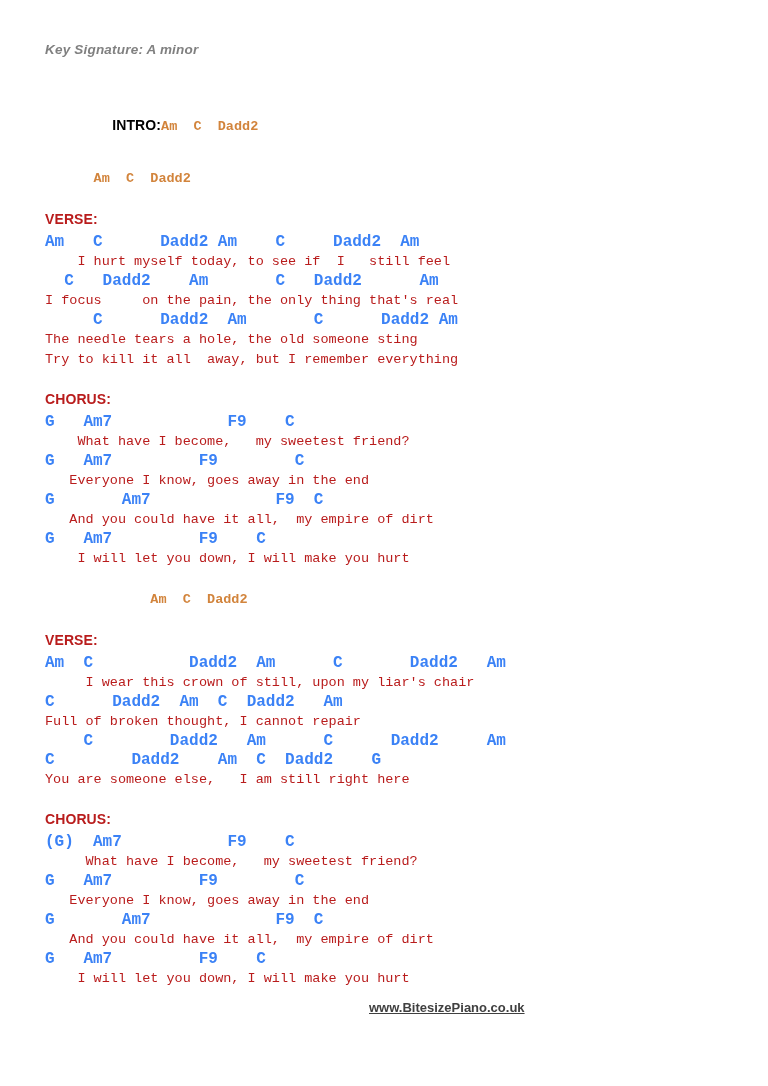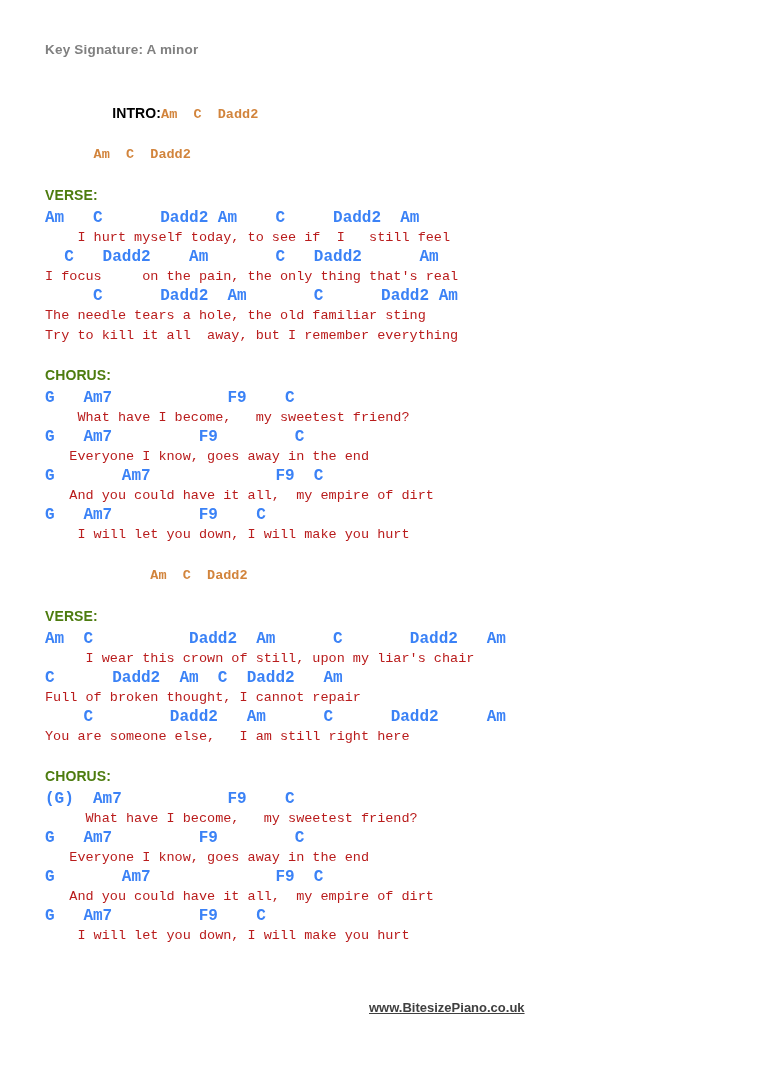--- a/index.html
+++ b/index.html
@@ -27,44 +27,45 @@
     position: absolute;
     left: 45px;
     top: 42px;
     right: 40px;
   }
 
   
   .key-sig {
     font-size: 13.5px;
     font-weight: bold;
+    font-style: italic;
     color: #808080;
     letter-spacing: 0.2px;
     margin: 0 0 26px 0;
     white-space: pre;
   }
 
   
   .section {
     margin: 0 0 22px 0;
   }
   .section-header {
     font-size: 14px;
     font-weight: bold;
-    color: #4d7c0f;
+    color: #b91c1c;
     margin: 0 0 6px 0;
     white-space: pre;
     letter-spacing: 0.1px;
   }
 
   
   .inline-head-row {
     font-size: 14px;
     white-space: pre;
-    line-height: 20px;
+    line-height: 28px;
     margin: 0;
     font-family: "Liberation Mono", monospace;
   }
   .inline-head-row .label {
     font-family: "Liberation Sans", sans-serif;
     font-weight: bold;
     color: #000000;
     letter-spacing: 0.1px;
   }
   .inline-head-row .chords {
@@ -135,21 +136,21 @@
     <div class="section">
       <div class="section-header">VERSE:</div>
 
       <div class="chord-line">Am   C      Dadd2 Am    C     Dadd2  Am</div>
       <div class="lyric-line">    I hurt myself today, to see if  I   still feel</div>
 
       <div class="chord-line">  C   Dadd2    Am       C   Dadd2      Am</div>
       <div class="lyric-line">I focus     on the pain, the only thing that's real</div>
 
       <div class="chord-line">     C      Dadd2  Am       C      Dadd2 Am</div>
-      <div class="lyric-line">The needle tears a hole, the old familiar sting</div>
+      <div class="lyric-line">The needle tears a hole, the old someone sting</div>
 
       <div class="lyric-line">Try to kill it all  away, but I remember everything</div>
     </div>
 
     <div class="section">
       <div class="section-header">CHORUS:</div>
 
       <div class="chord-line">G   Am7            F9    C</div>
       <div class="lyric-line">    What have I become,   my sweetest friend?</div>
 
@@ -171,20 +172,21 @@
       <div class="section-header">VERSE:</div>
 
       <div class="chord-line">Am  C          Dadd2  Am      C       Dadd2   Am</div>
       <div class="lyric-line">     I wear this crown of still, upon my liar's chair</div>
 
       <div class="chord-line">C      Dadd2  Am  C  Dadd2   Am</div>
       <div class="lyric-line">Full of broken thought, I cannot repair</div>
 
       <div class="chord-line">    C        Dadd2   Am      C      Dadd2     Am</div>
 
+      <div class="chord-line">C        Dadd2    Am  C  Dadd2    G</div>
       <div class="lyric-line">You are someone else,   I am still right here</div>
     </div>
 
     <div class="section">
       <div class="section-header">CHORUS:</div>
 
       <div class="chord-line">(G)  Am7           F9    C</div>
       <div class="lyric-line">     What have I become,   my sweetest friend?</div>
 
       <div class="chord-line">G   Am7         F9        C</div>

